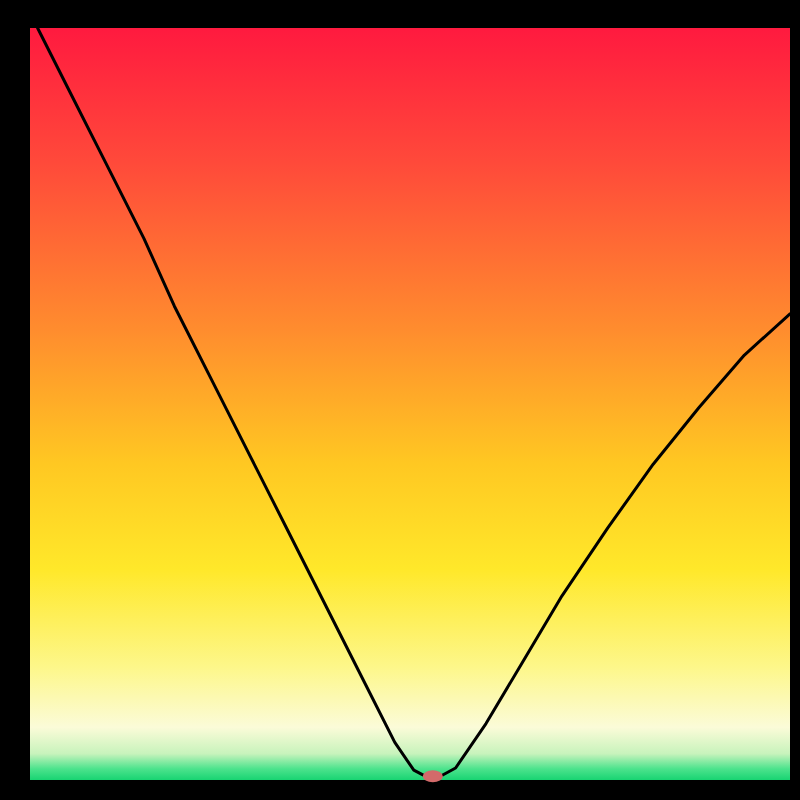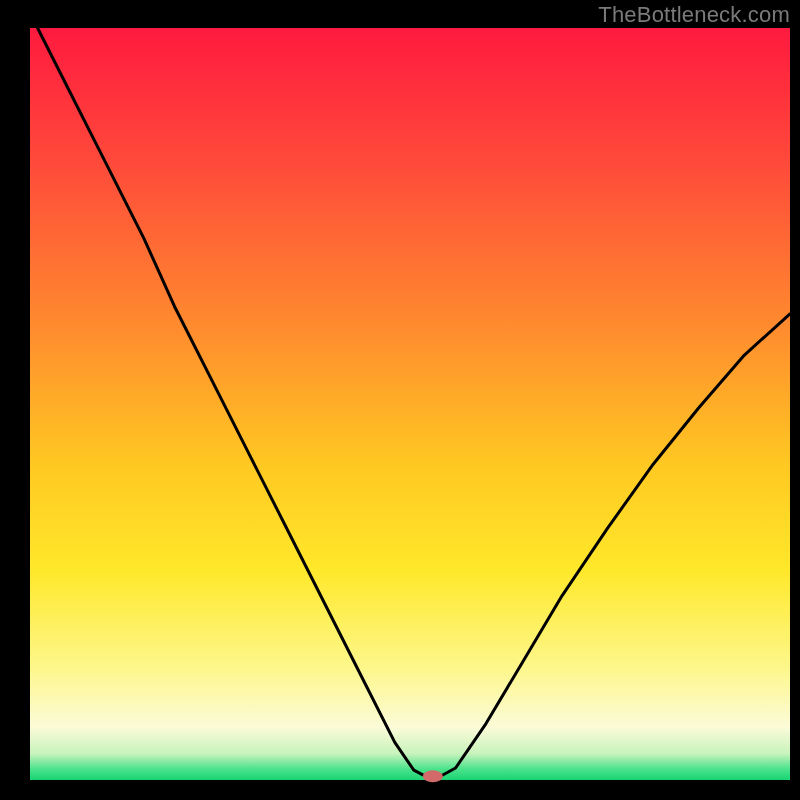--- a/index.html
+++ b/index.html
@@ -30,21 +30,20 @@
   svg {
     position: absolute;
     top: 0;
     left: 0;
   }
 </style>
 </head>
 <body>
 
 <div class="frame">
-  <div class="watermark">TheBottleneck.com</div>
   <svg id="chart-svg" width="800" height="800" viewBox="0 0 800 800">
     <defs>
       <linearGradient id="bg-grad" x1="0" y1="0" x2="0" y2="1">
           <stop offset="0%" stop-color="#ff1a3f"></stop>
           <stop offset="18%" stop-color="#ff4a3a"></stop>
           <stop offset="40%" stop-color="#ff8c2e"></stop>
           <stop offset="57.99999999999999%" stop-color="#ffc822"></stop>
           <stop offset="72%" stop-color="#ffe82a"></stop>
           <stop offset="85%" stop-color="#fdf78a"></stop>
           <stop offset="93%" stop-color="#fbfbd8"></stop>

